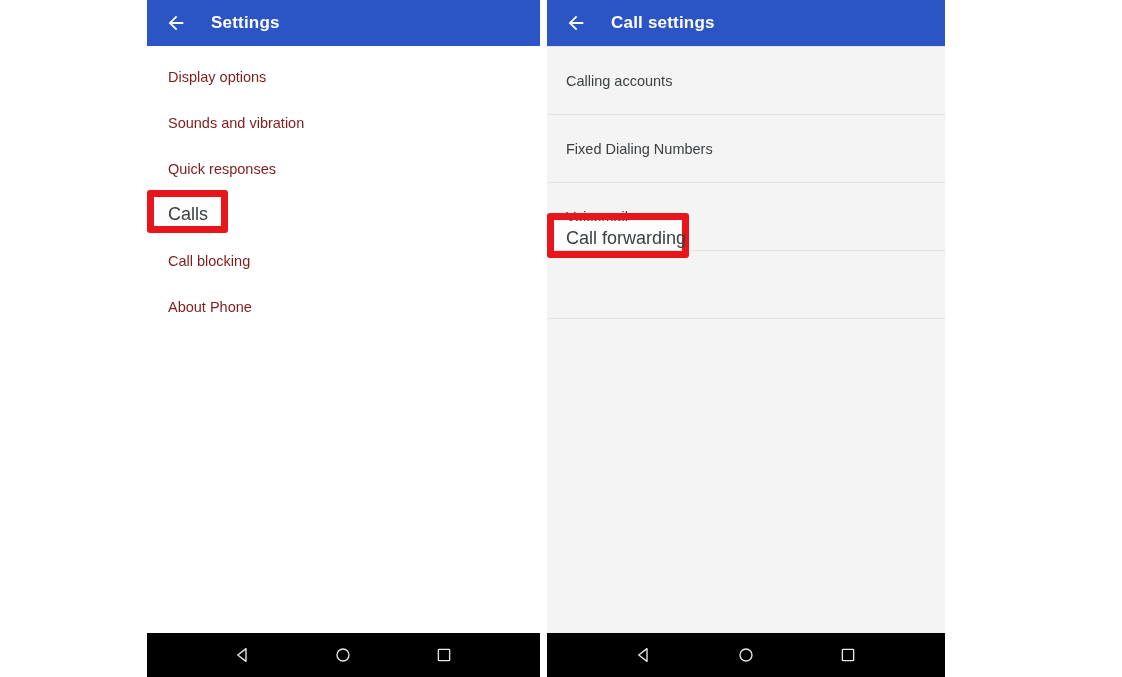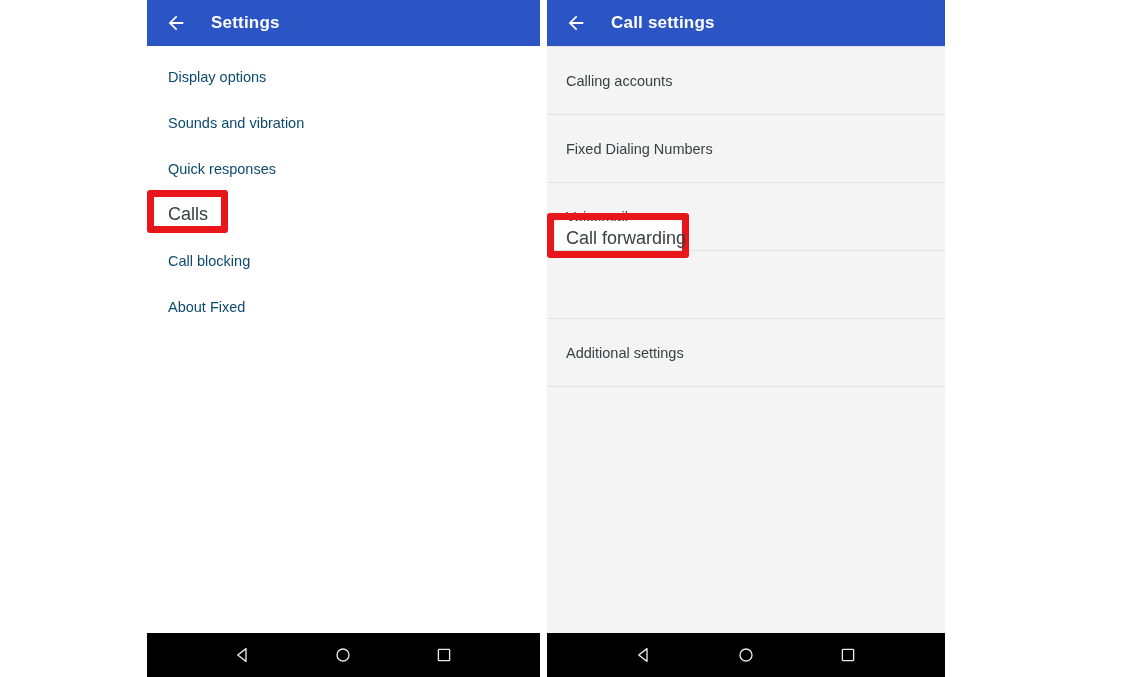--- a/index.html
+++ b/index.html
@@ -73,21 +73,21 @@
     box-sizing: border-box;
     position: relative;
   }
   .plain-item {
     height: 46px;
     display: flex;
     align-items: center;
     padding-left: 21px;
     box-sizing: border-box;
     font-size: 14.5px;
-    color: #0c4a6e;
+    color: #7f1d1d;
     white-space: nowrap;
     position: relative;
   }
 
   
   .card-list {
     flex: 1 1 auto;
     background: #f4f4f4;
     box-sizing: border-box;
     position: relative;
@@ -185,21 +185,21 @@
     <div class="plain-item">
       <span>Quick responses</span>
     </div>
     <div class="plain-item">
       <span style="visibility:hidden">Calls</span>
     </div>
     <div class="plain-item">
       <span>Call blocking</span>
     </div>
     <div class="plain-item">
-      <span>About Fixed</span>
+      <span>About Phone</span>
     </div>
   </div>
 
   <div class="navbar">
     <span class="nav-btn">
       <svg viewBox="0 0 24 24" width="18" height="18" aria-hidden="true">
         <path d="M16 3.5 L5 12 L16 20.5 Z" fill="none" stroke="#e8e8e8" stroke-width="1.8" stroke-linejoin="round"></path>
       </svg>
     </span>
     <span class="nav-btn">
@@ -232,23 +232,20 @@
     </div>
     <div class="card-item">
       <span>Fixed Dialing Numbers</span>
     </div>
     <div class="card-item">
       <span>Voicemail</span>
     </div>
     <div class="card-item">
       <span style="visibility:hidden">Call forwarding</span>
     </div>
-    <div class="card-item">
-      <span>Additional settings</span>
-    </div>
   </div>
 
   <div class="navbar">
     <span class="nav-btn">
       <svg viewBox="0 0 24 24" width="18" height="18" aria-hidden="true">
         <path d="M16 3.5 L5 12 L16 20.5 Z" fill="none" stroke="#e8e8e8" stroke-width="1.8" stroke-linejoin="round"></path>
       </svg>
     </span>
     <span class="nav-btn">
       <svg viewBox="0 0 24 24" width="18" height="18" aria-hidden="true">

